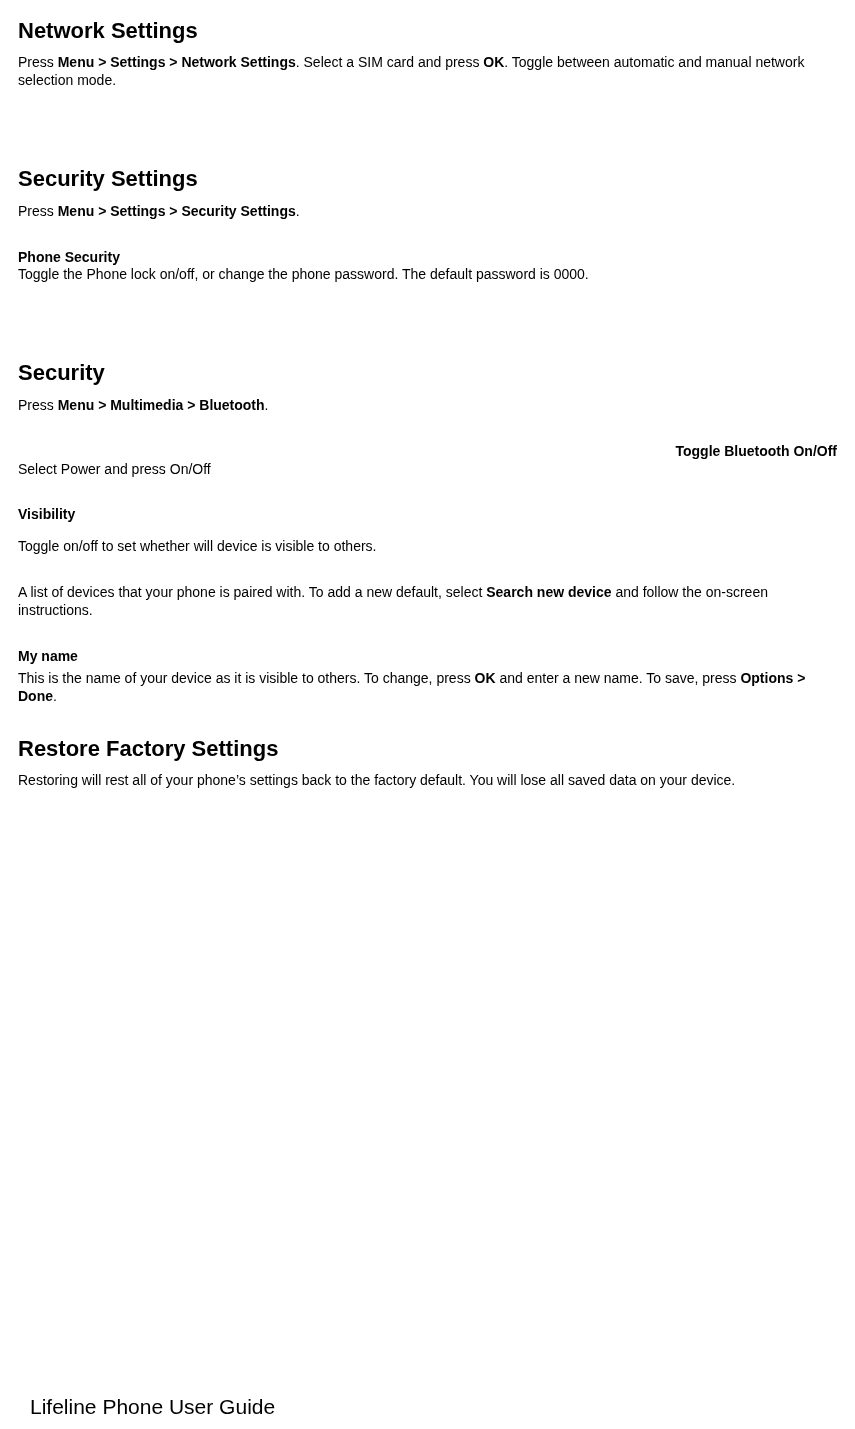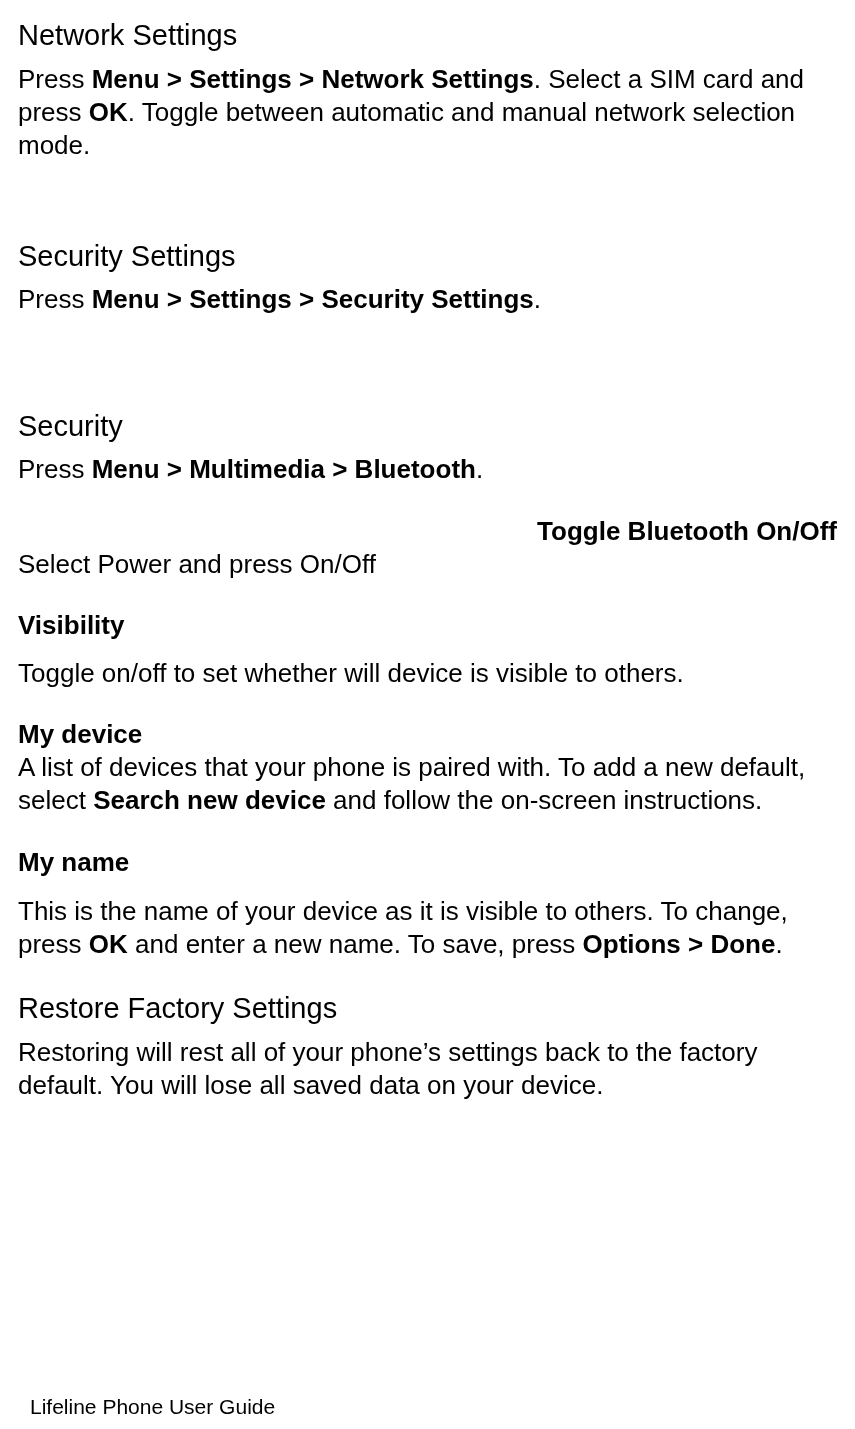--- a/index.html
+++ b/index.html
@@ -5,27 +5,27 @@
     body {
       font-family: Arial, Helvetica, sans-serif;
       margin: 0;
       padding: 18px 18px 18px 18px;
       width: 855px;
       box-sizing: border-box;
       color: #000;
       background: #fff;
     }
     h2 {
-      font-size: 29px;
-      font-weight: normal;
+      font-size: 22px;
+      font-weight: bold;
       margin: 0 0 10px 0;
       line-height: 1.2;
     }
     p {
-      font-size: 26px;
+      font-size: 14px;
       line-height: 1.28;
       margin: 0 0 12px 0;
     }
     .bold {
       font-weight: bold;
     }
     .gap-large {
       height: 64px;
     }
     .footer {
@@ -53,48 +53,49 @@
 </p>
 
 <div class="gap-large"></div>
 
 <h2>Security Settings</h2>
 <p>
   <span>Press </span><span class="bold">Menu &gt; Settings &gt; Security Settings</span><span>.</span>
 </p>
 
 <div class="sub-block">
+  <p class="bold" style="margin-bottom:0;">Phone Security</p>
+  <p>Toggle the Phone lock on/off, or change the phone password. The default password is 0000.</p>
 </div>
 
 <div class="gap-large"></div>
 
 <h2>Security</h2>
 <p>
   <span>Press </span><span class="bold">Menu &gt; Multimedia &gt; Bluetooth</span><span>.</span>
 </p>
 
 <div class="sub-block">
   <p class="bold" style="margin-bottom:0;text-align:right;">Toggle Bluetooth On/Off</p>
   <p>Select Power and press On/Off</p>
 </div>
 
 <div class="sub-block">
   <p class="bold" style="margin-bottom:14px;">Visibility</p>
   <p>Toggle on/off to set whether will device is visible to others.</p>
 </div>
 
 <div class="sub-block">
-  <p class="bold" style="margin-bottom:0;">My device</p>
   <p>
     <span>A list of devices that your phone is paired with. To add a new default, select </span><span class="bold">Search new device</span><span> and follow the on-screen instructions.</span>
   </p>
 </div>
 
 <div class="sub-block">
-  <p class="bold" style="margin-bottom:16px;">My name</p>
+  <p class="bold" style="margin-bottom:4px;">My name</p>
   <p>
     <span>This is the name of your device as it is visible to others. To change, press </span><span class="bold">OK</span><span> and enter a new name. To save, press </span><span class="bold">Options &gt; Done</span><span>.</span>
   </p>
 </div>
 
 <div style="height:18px;"></div>
 
 <h2>Restore Factory Settings</h2>
 <p>Restoring will rest all of your phone’s settings back to the factory default. You will lose all saved data on your device.</p>
 

